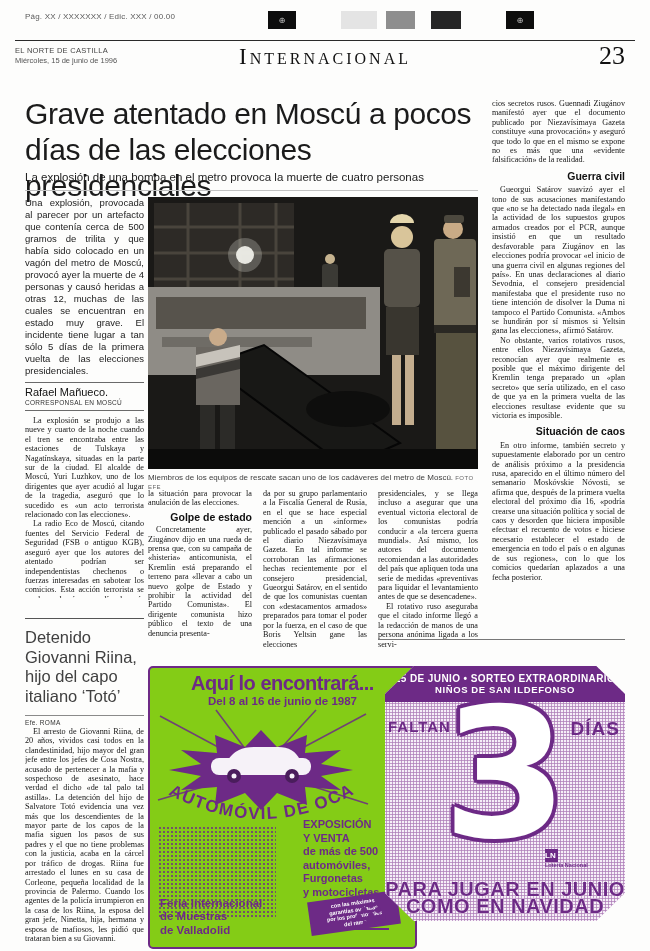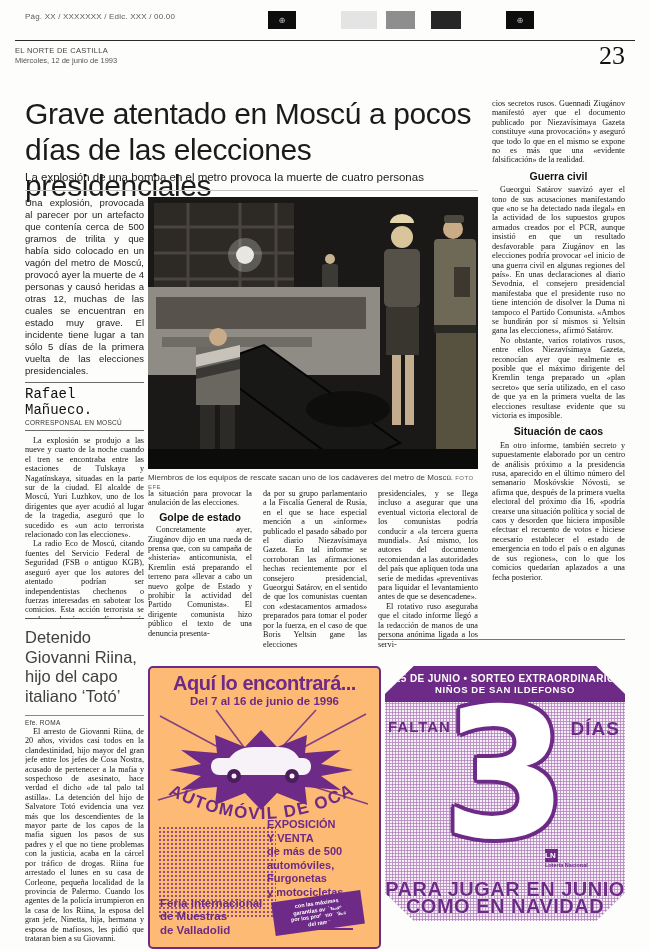--- a/index.html
+++ b/index.html
@@ -27,53 +27,53 @@
 
   
   .headline{position:absolute;left:25px;top:96px;width:458px;font-size:30px;line-height:36px;
     font-weight:400;color:#1b1b1b;letter-spacing:-.4px;}
   .deck{position:absolute;left:25px;top:171px;width:458px;font-size:11.5px;color:#222;}
   .deck-rule{position:absolute;left:25px;top:190px;width:453px;border-top:1px solid #c2c2c2;}
 
   .col1{position:absolute;left:25px;top:197px;width:119px;}
   .lead{font-size:9.5px;line-height:12px;color:#222;text-align:justify;}
   .byline-block{margin-top:5px;border-top:1px solid #6a6a6a;border-bottom:1px solid #6a6a6a;padding:3px 0 4px;}
-  .byline{font-size:14px;color:#111;font-family:Liberation Mono, monospace;}
+  .byline{font-size:11px;color:#111;}
   .byline-role{font-size:6.5px;letter-spacing:.3px;color:#333;margin-top:1px;}
   .serif{font-family:"Liberation Serif","DejaVu Serif",serif;font-size:8.2px;line-height:9.4px;
     text-align:justify;color:#151515;}
   .p-ind{text-indent:8px;margin:0;}
   .col1-body{margin-top:5px;height:182px;overflow:hidden;}
 
   
   .photo{position:absolute;left:148px;top:197px;width:330px;height:272px;background:#141414;overflow:hidden;}
   .caption{position:absolute;left:148px;top:473px;width:330px;font-size:8px;color:#3d3d3d;}
   .credit{font-size:6px;color:#666;letter-spacing:.4px;}
 
   .ucol{position:absolute;top:489px;height:172px;overflow:hidden;}
   .ucol2{left:148px;width:104px;}
   .ucol3{left:263px;width:104px;}
   .ucol4{left:378px;width:100px;}
   .subhead{font-family:"Liberation Sans",sans-serif;font-size:10.5px;font-weight:bold;color:#111;
-    margin:5px 0 3px;text-align:center;text-indent:0;}
+    margin:5px 0 3px;text-align:right;text-indent:0;}
 
   .col5{position:absolute;left:492px;top:99px;width:133px;height:524px;overflow:hidden;}
   .col5 .subhead{margin:7px 0 4px;}
   .col5-rule{position:absolute;left:378px;top:639px;width:247px;border-top:1px solid #777;}
 
   
   .col1-divider{position:absolute;left:25px;top:618px;width:119px;border-top:1px solid #555;}
   .sec-art{position:absolute;left:25px;top:628px;width:119px;}
   .sec-headline{font-size:16.5px;line-height:19.5px;font-weight:400;color:#404040;}
   .sec-byline{margin-top:9px;padding-top:3px;border-top:1px solid #8a8a8a;font-size:6.5px;color:#333;letter-spacing:.3px;}
   .sec-body{margin-top:1px;height:215px;overflow:hidden;}
 
   
   .ad-car{position:absolute;left:148px;top:666px;width:229px;height:279px;border:2px solid #6d2a86;
-    border-radius:5px;background:#fdba74;overflow:hidden;}
+    border-radius:5px;background:#84cc16;overflow:hidden;padding-left:36px;}
   .ad-car-title{position:absolute;top:4px;left:0;width:100%;text-align:center;font-size:20px;
     font-weight:bold;color:#6d2a86;letter-spacing:-.5px;}
   .ad-car-dates{position:absolute;top:27px;left:0;width:100%;text-align:center;font-size:11.5px;
     font-weight:bold;color:#6d2a86;}
   .ad-car-burst{position:absolute;top:40px;left:6px;}
   .halftone-block{position:absolute;left:8px;top:158px;width:118px;height:92px;
     background-image:radial-gradient(circle,rgba(109,42,134,.75) 1px,rgba(109,42,134,0) 1.5px);
     background-size:4px 4px;}
   .ad-car-offer{position:absolute;right:8px;top:150px;width:104px;font-size:11px;line-height:13.5px;
     font-weight:bold;color:#6d2a86;white-space:pre-line;}
@@ -116,21 +116,22 @@
   <div class="prepress-text">Pág. XX / XXXXXXX / Edic. XXX / 00.00</div>
   <div class="swatch sw-reg sw1">⊕</div>
   <div class="swatch sw2"></div>
   <div class="swatch sw3"></div>
   <div class="swatch sw4"></div>
   <div class="swatch sw-reg sw5">⊕</div>
 
   <div class="top-rule"></div>
 
   <div class="mast-paper">EL NORTE DE CASTILLA</div>
-  <div class="mast-date">Miércoles, 12 de junio de 1993</div>
+  <div class="mast-date">Miércoles, 15 de junio de 1996</div>
+  <div class="section-title">Internacional</div>
   <div class="page-number">23</div>
 
   <div class="headline">Grave atentado en Moscú a pocos días de las elecciones presidenciales</div>
   <div class="deck">La explosión de una bomba en el metro provoca la muerte de cuatro personas</div>
   <div class="deck-rule"></div>
 
   <div class="col1">
     <div class="lead">Una explosión, provocada al parecer por un artefacto que contenía cerca de 500 gramos de trilita y que había sido colocado en un vagón del metro de Moscú, provocó ayer la muerte de 4 personas y causó heridas a otras 12, muchas de las cuales se encuentran en estado muy grave. El incidente tiene lugar a tan sólo 5 días de la primera vuelta de las elecciones presidenciales.</div>
     <div class="byline-block">
       <div class="byline">Rafael Mañueco.</div>
@@ -224,21 +225,21 @@
   <div class="sec-art">
     <div class="sec-headline">Detenido Giovanni Riina, hijo del capo italiano ‘Totó’</div>
     <div class="sec-byline">Efe. ROMA</div>
     <div class="serif sec-body">
       <p class="p-ind">El arresto de Giovanni Riina, de 20 años, vividos casi todos en la clandestinidad, hijo mayor del gran jefe entre los jefes de Cosa Nostra, acusado de pertenecer a la mafia y sospechoso de asesinato, hace verdad el dicho «de tal palo tal astilla». La detención del hijo de Salvatore Totó evidencia una vez más que los descendientes de la mayor parte de los capos de la mafia siguen los pasos de sus padres y el que no tiene problemas con la justicia, acaba en la cárcel por tráfico de drogas. Riina fue arrestado el lunes en su casa de Corleone, pequeña localidad de la provincia de Palermo. Cuando los agentes de la policía irrumpieron en la casa de los Riina, la esposa del gran jefe, Ninetta, hija, hermana y esposa de mafiosos, les pidió que trataran bien a su Giovanni.</p>
     </div>
   </div>
 
   <div class="ad-car">
     <div class="ad-car-title">Aquí lo encontrará...</div>
-    <div class="ad-car-dates">Del 7 al 16 de junio de 1996</div>
+    <div class="ad-car-dates">Del 8 al 16 de junio de 1987</div>
     <div class="halftone-block"></div>
     <div class="ad-car-burst">
       <svg width="216" height="130" viewBox="0 0 216 130" xmlns="http://www.w3.org/2000/svg">
         <g stroke="#6d2a86" stroke-width="1.6" opacity=".85">
           <line x1="105" y1="62" x2="4" y2="8"></line>
             <line x1="105" y1="62" x2="210" y2="6"></line>
           <line x1="105" y1="62" x2="60" y2="2"></line>
             <line x1="105" y1="62" x2="160" y2="2"></line>
           <line x1="105" y1="62" x2="2" y2="92"></line>
             <line x1="105" y1="62" x2="212" y2="96"></line>

